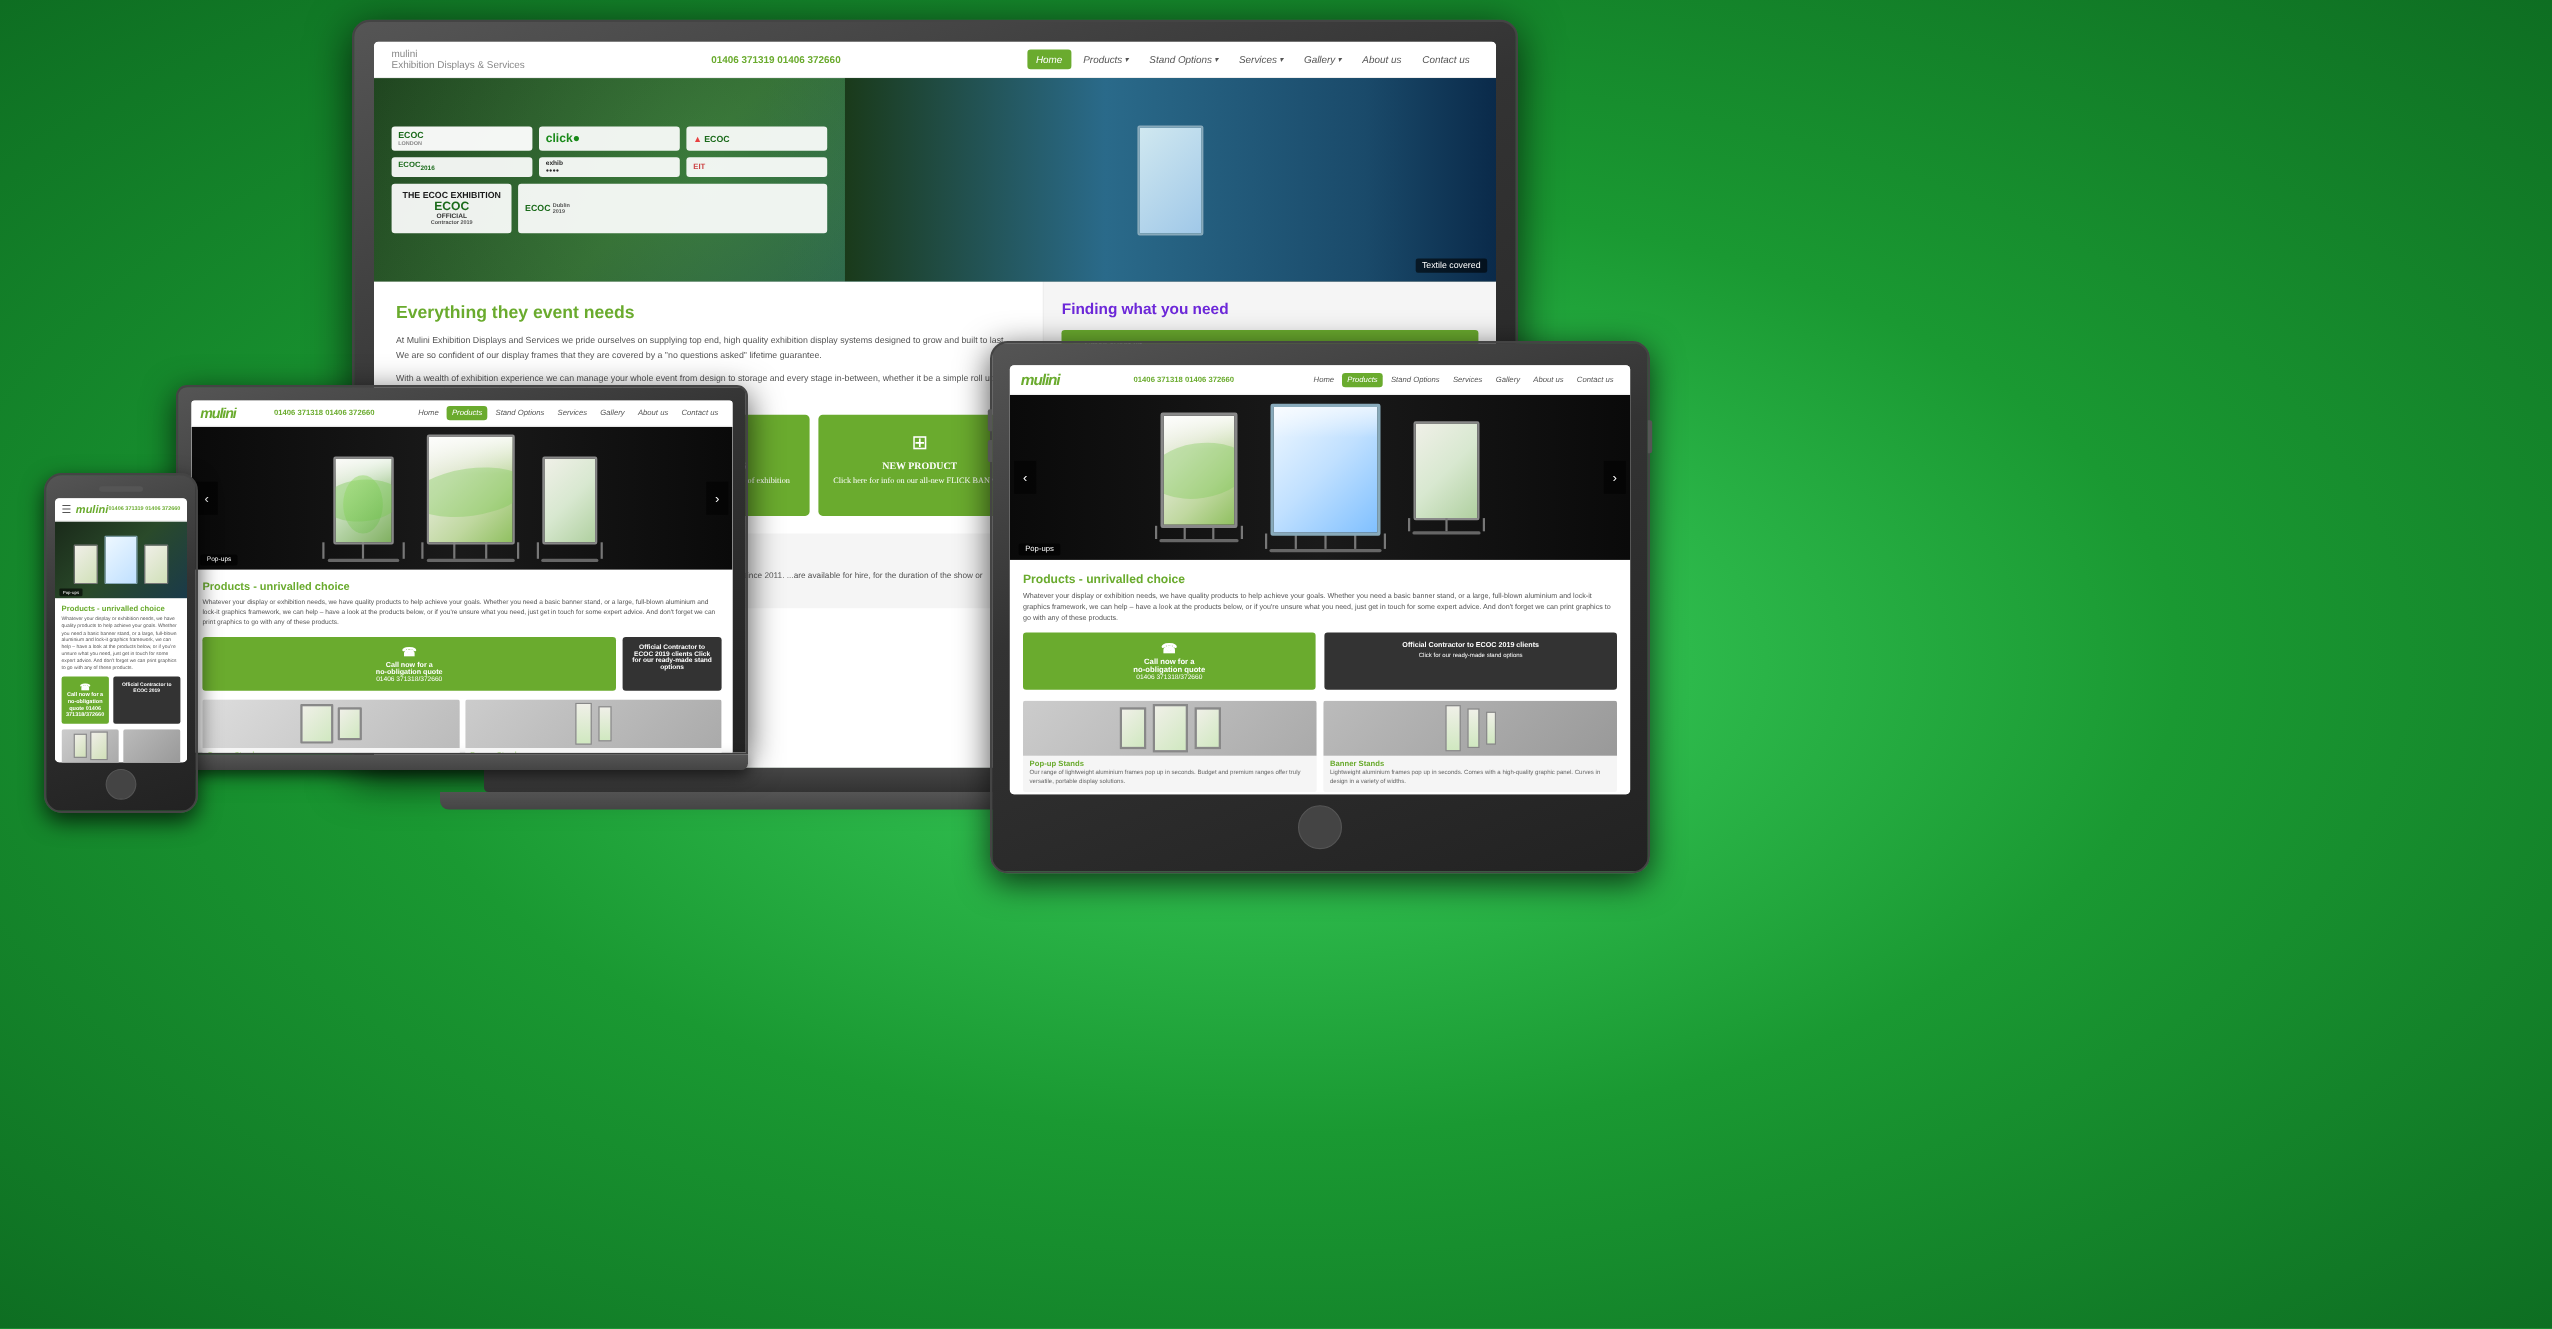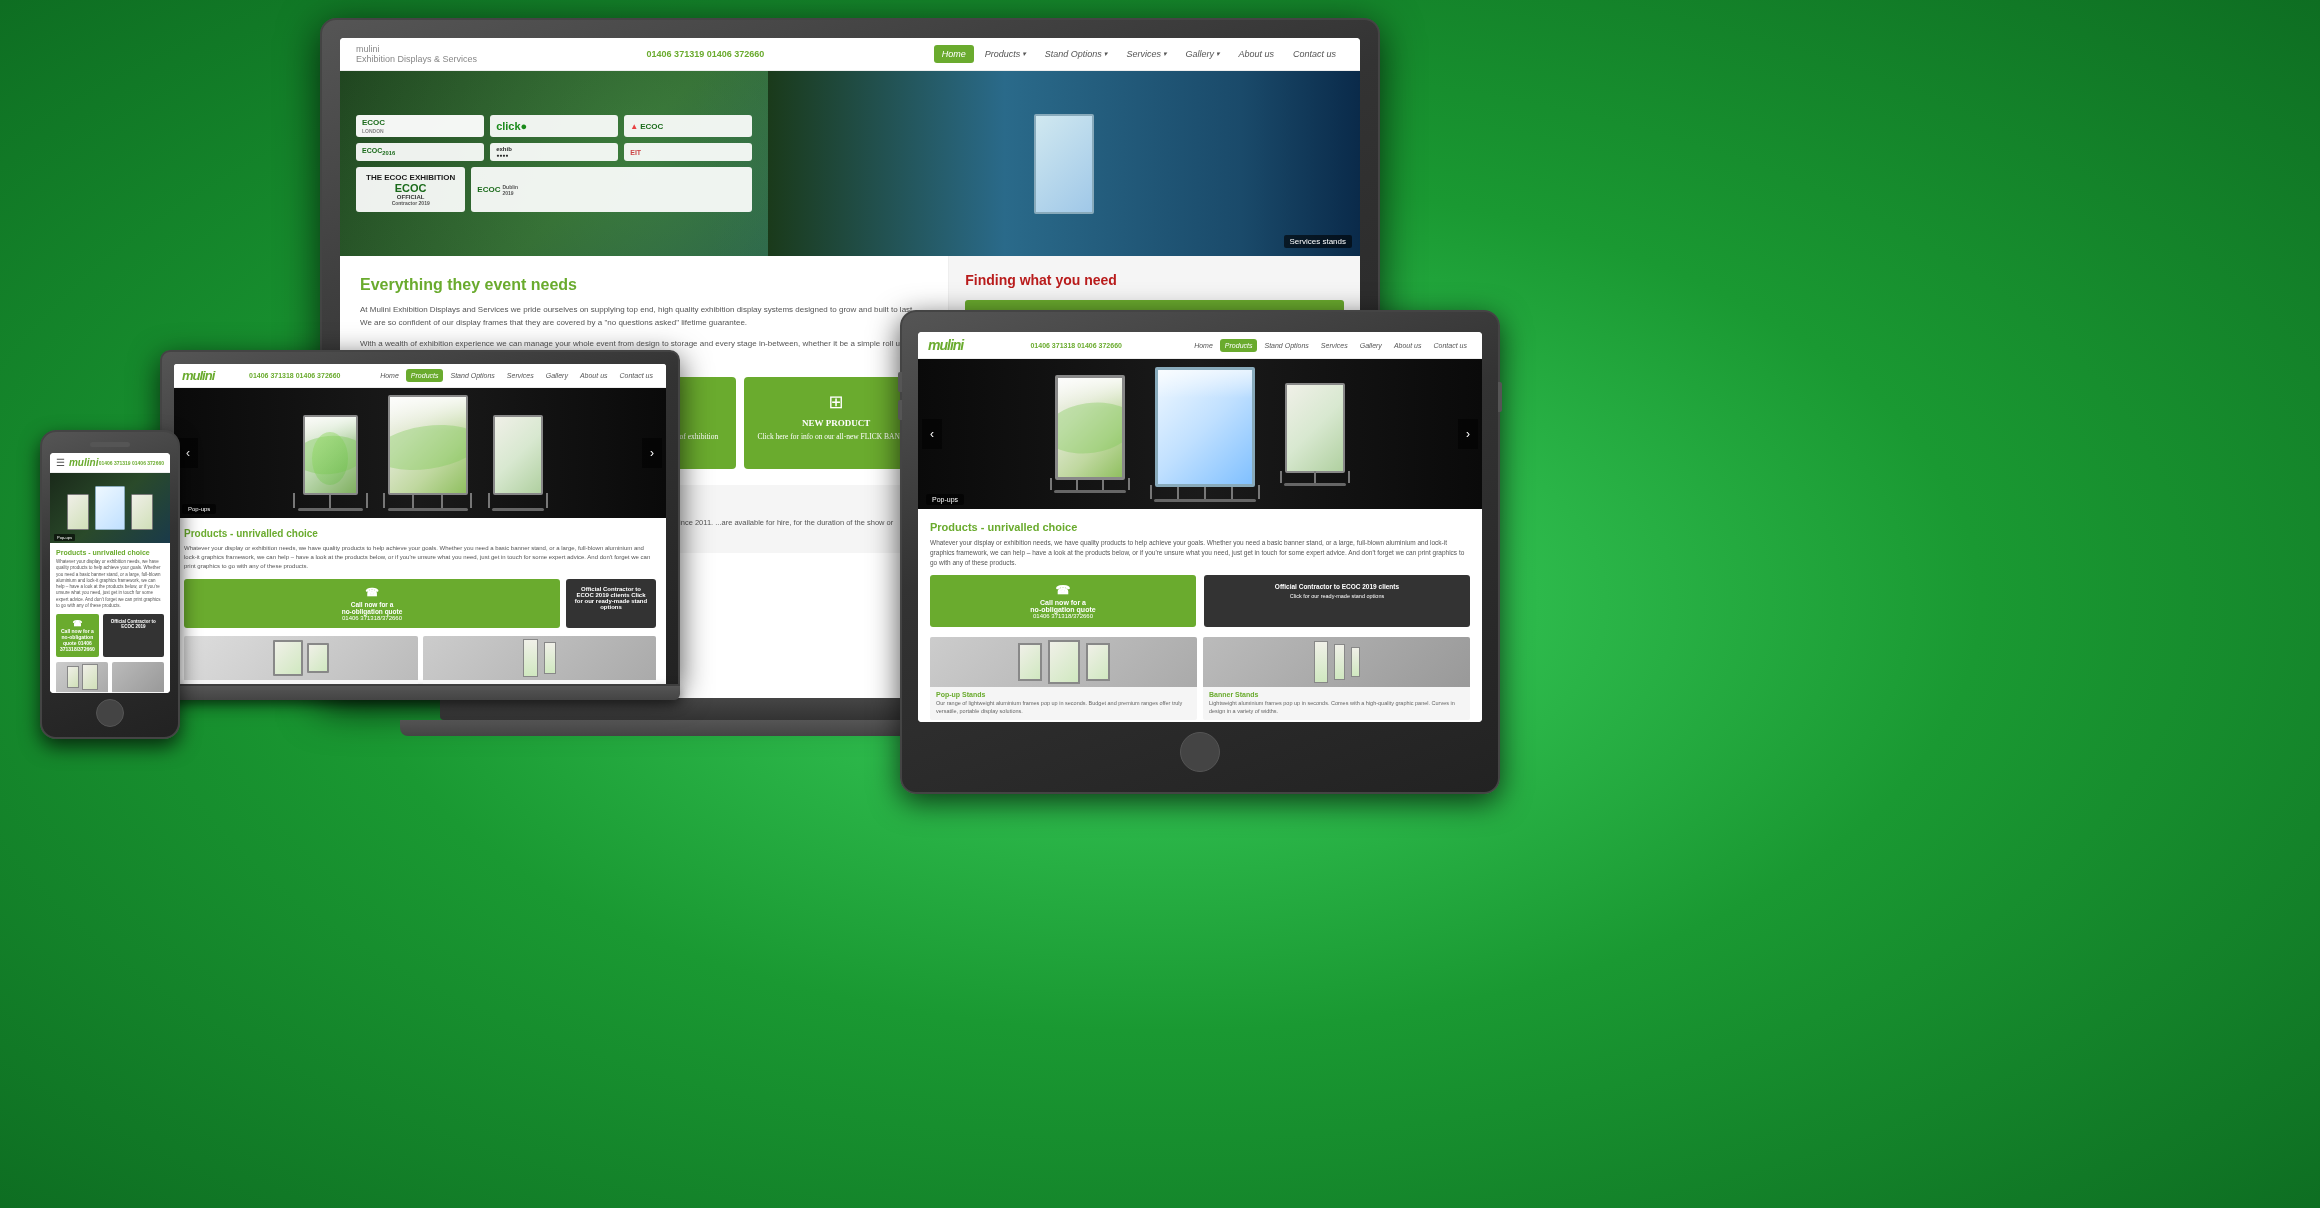--- a/index.html
+++ b/index.html
@@ -424,21 +424,21 @@
       border-radius: 4px;
       padding: 14px 10px;
       text-align: center;
       cursor: pointer;
     }
 
     .cta-green-icon { font-size: 18px; margin-bottom: 4px; }
     .cta-green-text { font-size: 9px; font-weight: bold; line-height: 1.4; font-family: Liberation Serif, serif; }
 
     .sidebar-title {
-      color: #b91c1c;
+      color: #6d28d9;
       font-size: 14px;
       font-weight: bold;
       margin-bottom: 12px;
     }
 
     .acc-btn {
       background: #6aab2e;
       color: #fff;
       font-size: 8px;
       padding: 6px 10px;
@@ -706,21 +706,21 @@
                 <span style="font-size:8px;font-weight:900;color:#1a6a1a">ECOC</span>
                   <span style="font-size:5px;color:#555">Dublin<br>2019</span>
               </div>
             </div>
           </div>
           <div class="hero-stand-panel">
             <div class="hero-stand-visual">
               <div class="stand-visual-3d">
                 <div style="width:60px;height:100px;background:linear-gradient(135deg,#d0e8f0,#a0c8e8);border:2px solid #8ab;border-radius:2px"></div>
               </div>
-              <div class="hero-caption">Services stands</div>
+              <div class="hero-caption">Textile covered</div>
             </div>
           </div>
         </div>
 
         <div class="main-content-area">
           <div class="left-content">
             <div class="green-title">Everything they event needs</div>
             <div class="body-text">At Mulini Exhibition Displays and Services we pride ourselves on supplying top end, high quality exhibition display systems designed to grow and built to last. We are so confident of our display frames that they are covered by a "no questions asked" lifetime guarantee.</div>
             <div class="body-text">
               <span>With a wealth of exhibition experience we can manage your whole event from design to storage and every stage in-between, whether it be a simple roll up banner or a bespoke stand.</span>

